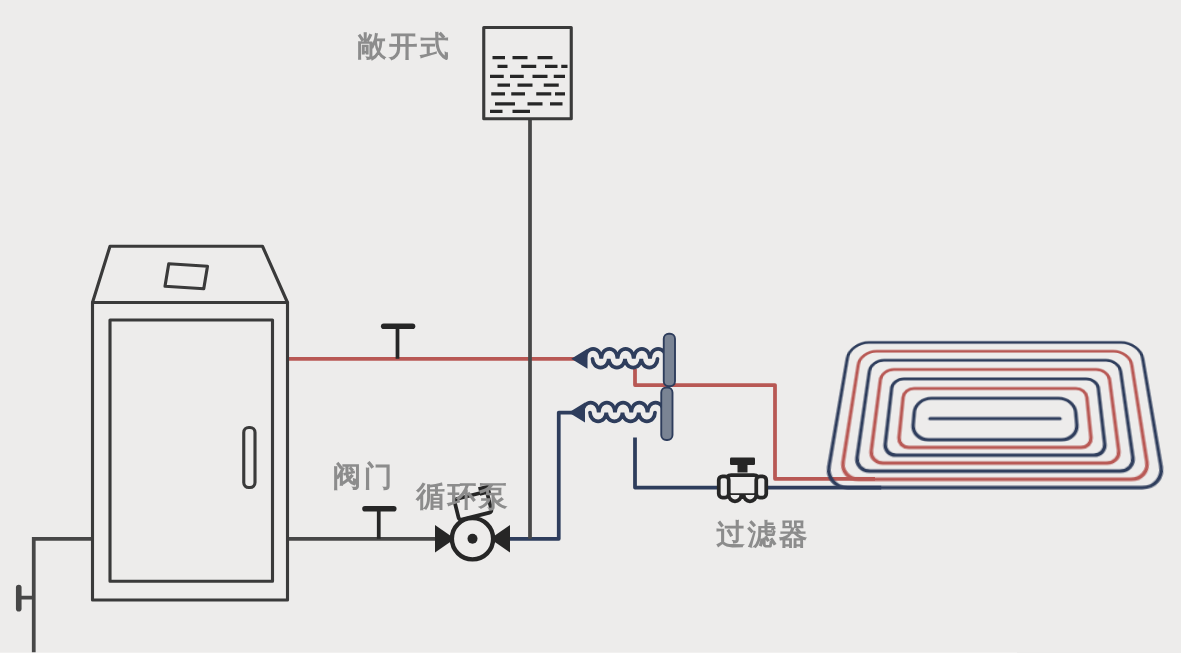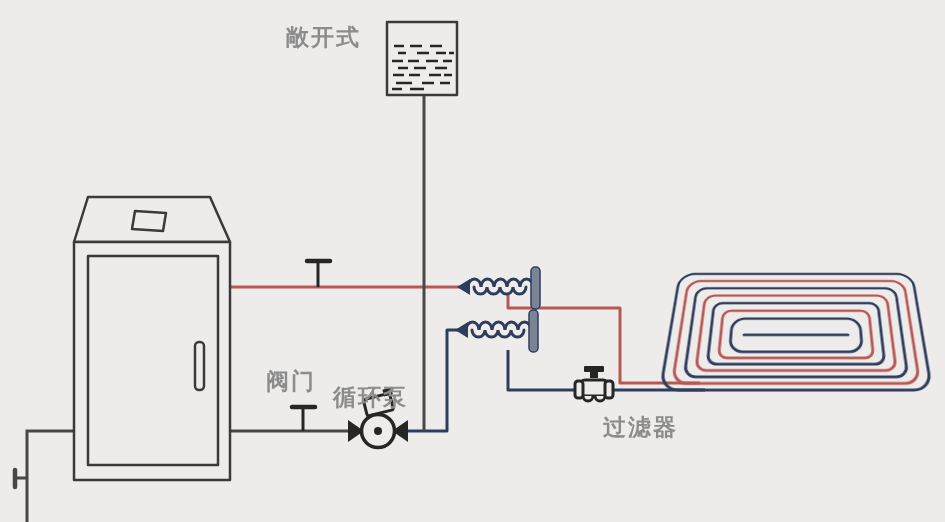--- a/index.html
+++ b/index.html
@@ -128,15 +128,15 @@
       <rect class="s-coil-navy" x="68" y="62" width="140" height="40" rx="14"></rect>
       <path class="s-coil-navy" d="M82,82 H194" style="stroke-linecap:round"></path>
     </svg>
   </div>
 
   <div class="label" style="left:286px;top:22px;">
     <div>敞开式</div>
   </div>
   <div class="label" style="left:266px;top:366px;">阀门</div>
   <div class="label" style="left:333px;top:366px;margin-top:16px;">循环泵</div>
-  <div class="label" style="left:603px;top:412px;">过滤器</div>
+  <div class="label" style="left:573px;top:412px;">过滤器</div>
 
 </div>
 
 </body></html>

